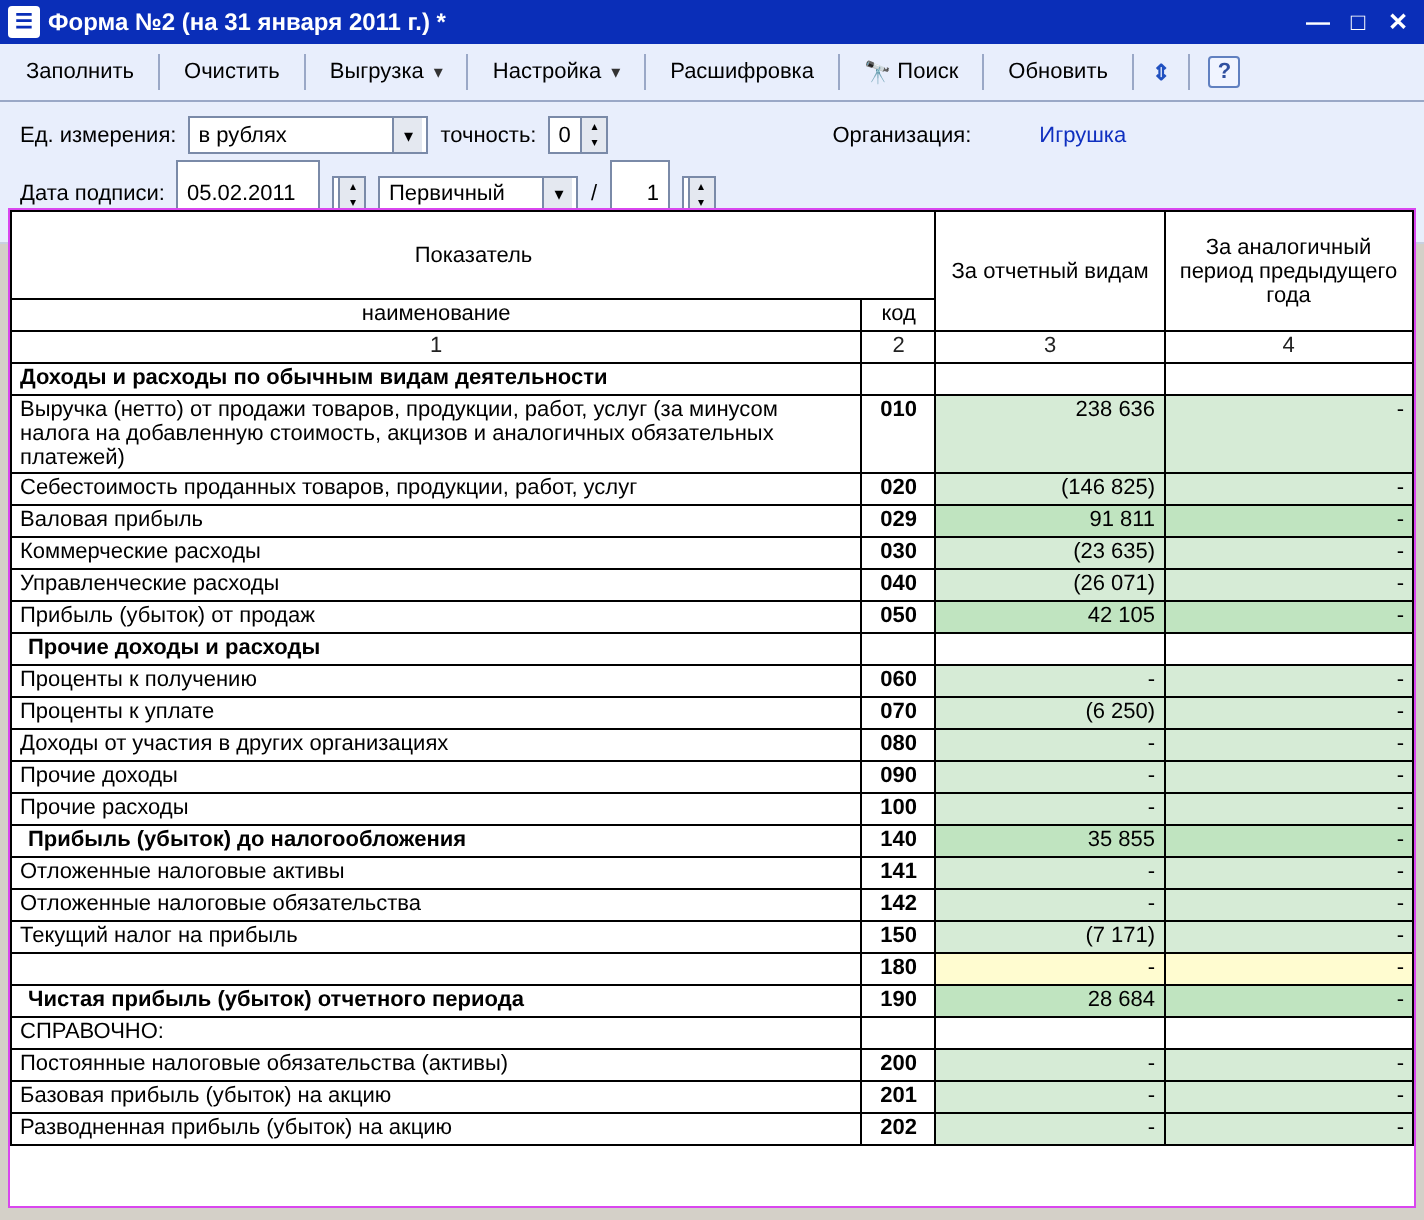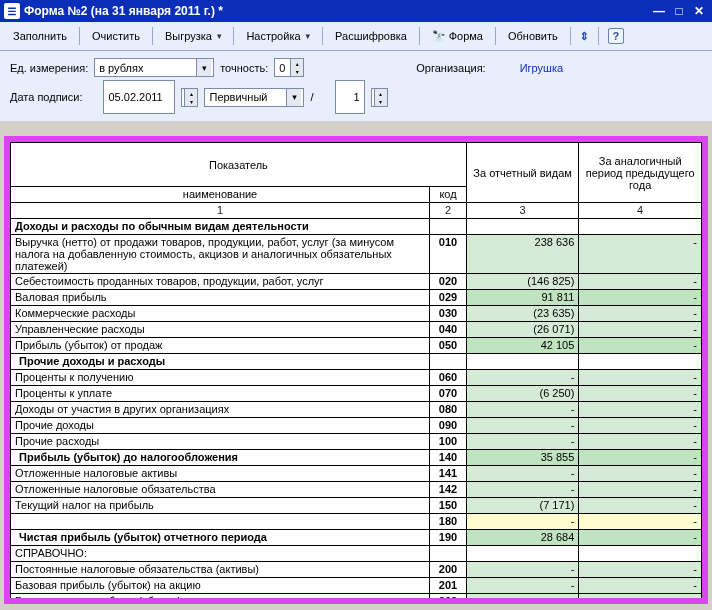--- a/index.html
+++ b/index.html
@@ -72,36 +72,36 @@
     display:inline-flex; align-items:center; padding:0 18px 0 4px;
     position:relative; font-size:11px;
   }
   .combo::after {
     content:"▾"; position:absolute; right:2px; top:0; bottom:0;
     width:14px; display:flex; align-items:center; justify-content:center;
     border-left:1px solid #7a8aa8; background:#e4e8f0; font-size:9px;
   }
   .datebox, .txtbox {
     border:1px solid #7a8aa8; background:#fff; height:19px;
-    padding:16px 4px; display:inline-flex; align-items:center;margin-left:15px;
+    padding:16px 4px; display:inline-flex; align-items:center;
   }
   .spin {
     border:1px solid #7a8aa8; background:#fff; height:19px;
     display:inline-flex; align-items:center;
     padding:0 14px 0 4px; position:relative; min-width:30px;
   }
   .spin::after {
     content:"▴\A▾"; white-space:pre; position:absolute; right:0; top:0; bottom:0;
     width:12px; font-size:6px; line-height:8px; text-align:center;
     border-left:1px solid #7a8aa8; background:#e4e8f0; padding-top:1px;
   }
   .link { color:#1030c0; cursor:pointer;padding-left:28px; }
   .grid-wrap {
     position:absolute; left:4px; right:4px; top:104px; bottom:6px;
-    border:6px solid #d946ef; background:#fff; overflow:auto;margin-top:32px;
+    border:1px solid #d946ef; background:#fff; overflow:auto;
   }
   table.grid { border-collapse:collapse; width:100%; table-layout:fixed; }
   table.grid th, table.grid td {
     border:1px solid #000; padding:1px 4px; font-size:11px;
     vertical-align:top; height:16px;
   }
   table.grid th { font-weight:normal; text-align:center; background:#fff; }
   .hdr { font-weight:bold; text-align:center; }
   .num { text-align:right; }
   .code { text-align:center;font-weight:bold; }
@@ -133,21 +133,21 @@
   <span class="tbtn">Очистить</span>
   <span class="tsep"></span>
   <span class="tbtn dd">Выгрузка</span>
   <span class="tsep"></span>
   <span class="tbtn dd">Настройка</span>
   <span class="tsep"></span>
   <span class="tbtn">Расшифровка</span>
   <span class="tsep"></span>
   <span class="tbtn">
       <span>🔭</span>
-      <span>Форма</span>
+      <span>Поиск</span>
     </span>
   <span class="tsep"></span>
   <span class="tbtn">Обновить</span>
   <span class="tsep"></span>
   <span class="tbtn iconbtn">
       <span style="color:#2050c0;font-weight:bold">⇕</span>
     </span>
   <span class="tsep"></span>
   <span class="tbtn iconbtn">
       <span class="help">?</span>

